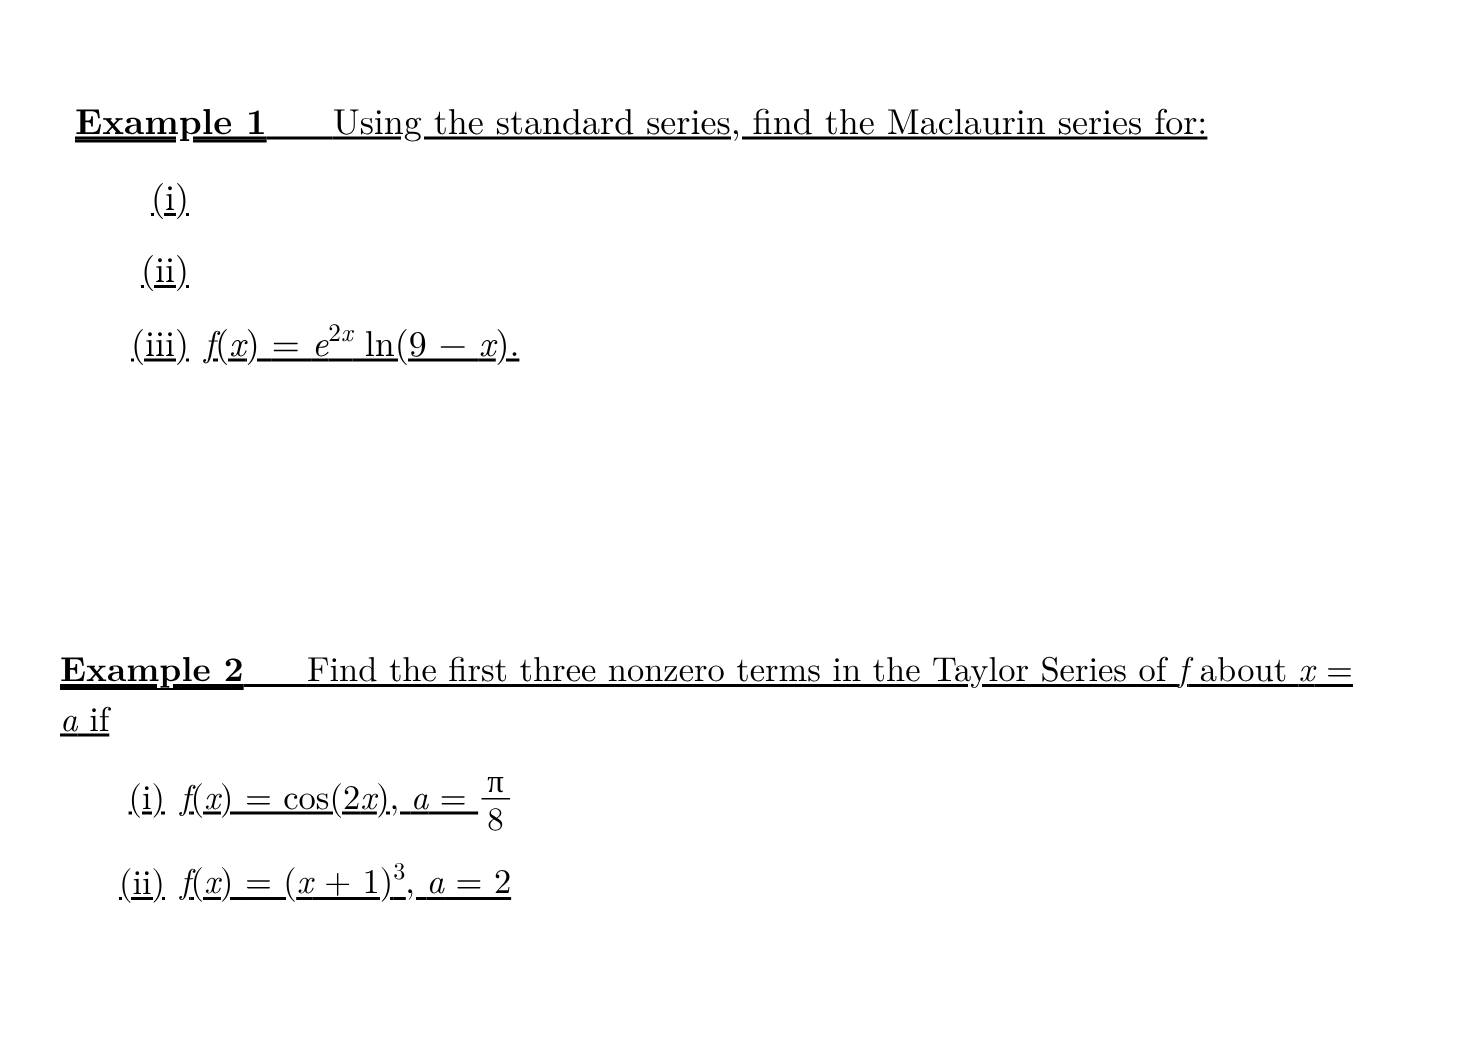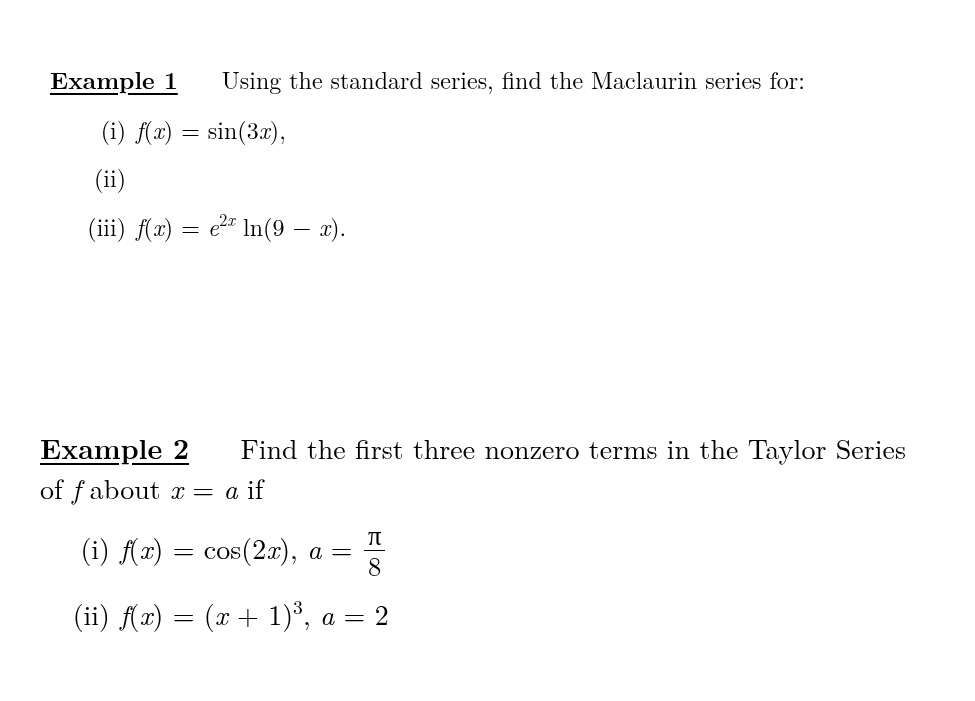--- a/index.html
+++ b/index.html
@@ -8,20 +8,21 @@
     background: #ffffff;
     font-family: "Latin Modern Roman", "Computer Modern", Georgia, serif;
     color: #000000;
     width: 975px;
     height: 701px;
     position: relative;
     font-size: 24px;
   }
   .page {
     padding: 62px 60px 0 50px;
+    text-decoration: underline;
   }
   .example-header {
     margin-bottom: 16px;
   }
   .example-label {
     font-weight: bold;
     text-decoration: underline;
     text-underline-offset: 4px;
   }
   .indent-block {
@@ -67,21 +68,21 @@
   }
   .frac .den {
     display: block;
     padding: 0 4px;
     line-height: 1.1;
   }
   .gap1 {
     height: 170px;
   }
   .example2-block {
-    font-size: 28px;
+    font-size: 23px;
     margin-left: -10px;
   }
   .example2-block .item {
     margin-bottom: 10px;
   }
   .example2-block .item-num {
     width: 50px;
   }
 </style>
 </head>
@@ -91,23 +92,20 @@
 
   <div class="example-header">
     <span class="example-label">Example 1</span>
     &nbsp;&nbsp;&nbsp;<span>Using the standard series, find the Maclaurin series for:</span>
   </div>
 
   <div class="indent-block">
 
     <div class="item">
       <span class="item-num">(i)</span>
-      <span class="math">
-        <span>f</span><span class="rm">(</span><span>x</span><span class="rm">) </span><span class="rm">= sin(3</span><span>x</span><span class="rm">),</span>
-      </span>
     </div>
 
     <div class="item">
       <span class="item-num">(ii)</span>
     </div>
 
     <div class="item">
       <span class="item-num">(iii)</span>
       <span class="math">
         <span>f</span><span class="rm">(</span><span>x</span><span class="rm">) </span><span class="rm">= </span><span>e</span><span class="sup"><span class="rm">2</span><span style="font-style:italic">x</span></span><span class="rm"> ln(9 − </span><span>x</span><span class="rm">).</span>

